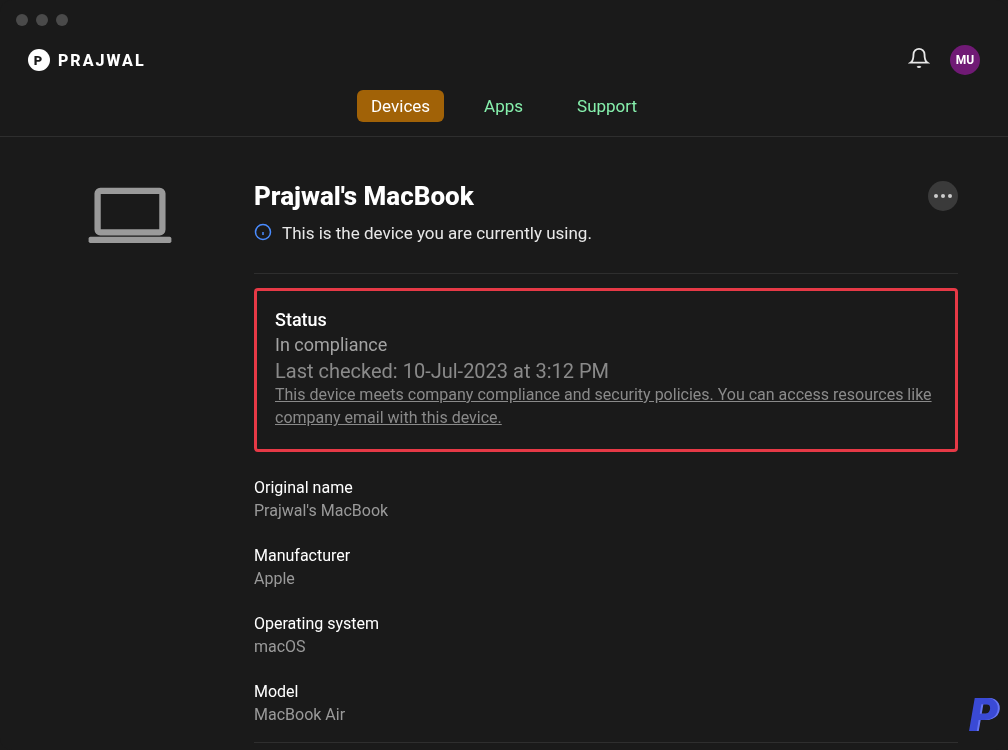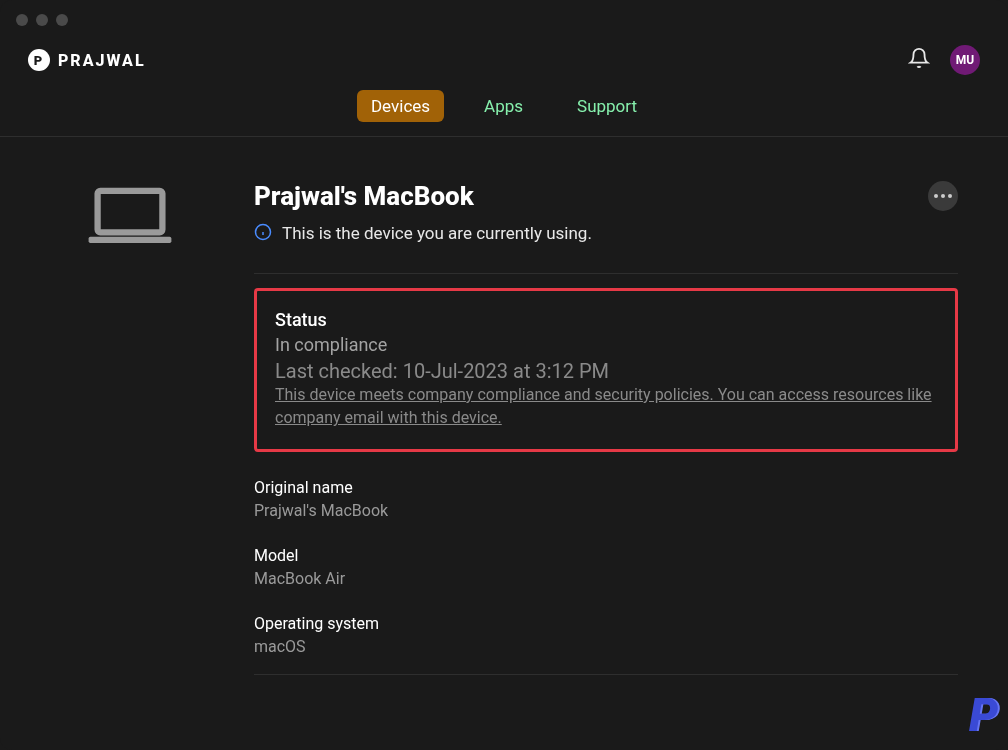--- a/index.html
+++ b/index.html
@@ -217,29 +217,33 @@
         <div class="status-value">In compliance</div>
         <div class="status-checked">Last checked: 10-Jul-2023 at 3:12 PM</div>
         <div class="status-desc">This device meets company compliance and security policies. You can access resources like company email with this device.</div>
       </div>
 
       <div class="field">
         <div class="field-label">Original name</div>
         <div class="field-value">Prajwal's MacBook</div>
       </div>
 
+      <div class="field">
+        <div class="field-label">Manufacturer</div>
+        <div class="field-value">Apple</div>
+      </div>
+
+      <div class="field">
+        <div class="field-label">Operating system</div>
+        <div class="field-value">macOS</div>
+      </div>
 
       <div class="field">
         <div class="field-label">Model</div>
         <div class="field-value">MacBook Air</div>
       </div>
 
-      <div class="field">
-        <div class="field-label">Operating system</div>
-        <div class="field-value">macOS</div>
-      </div>
-
       <div class="sm-divider"></div>
     </div>
   </div>
 
   <div class="watermark">P</div>
 </div>
 
 </body></html>

